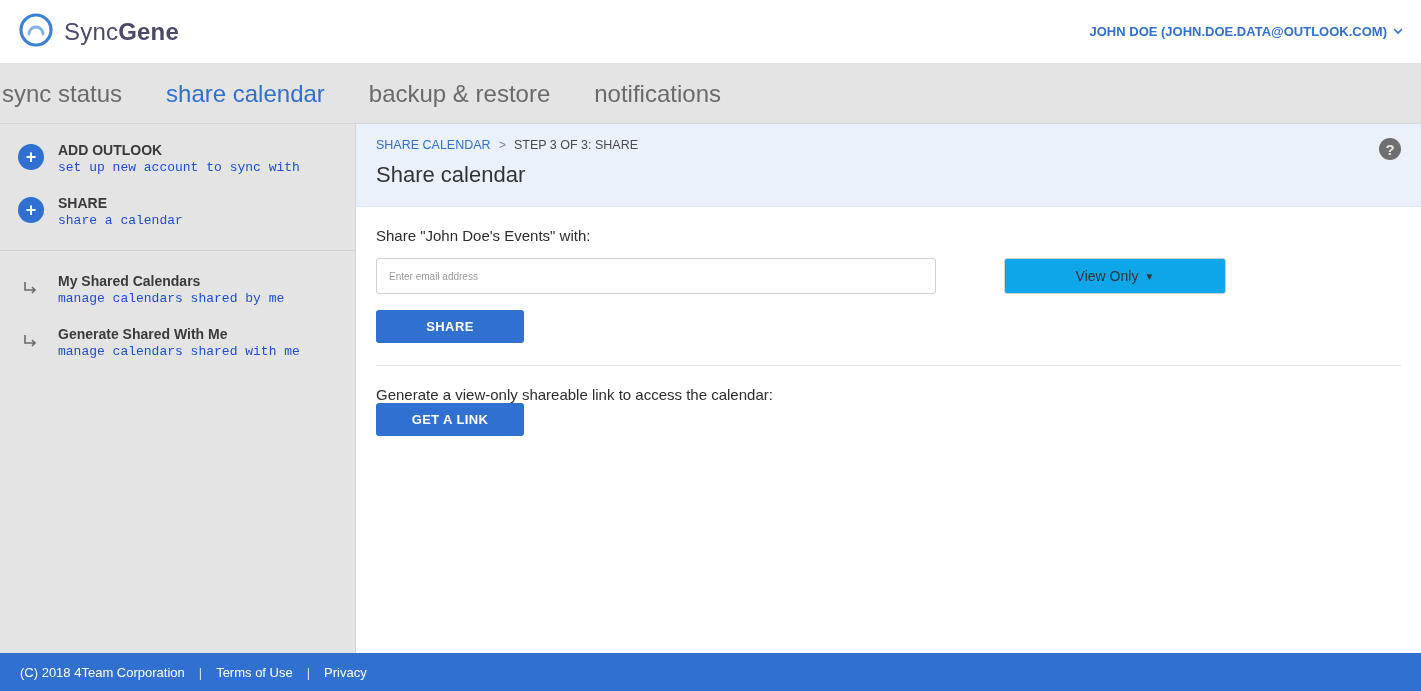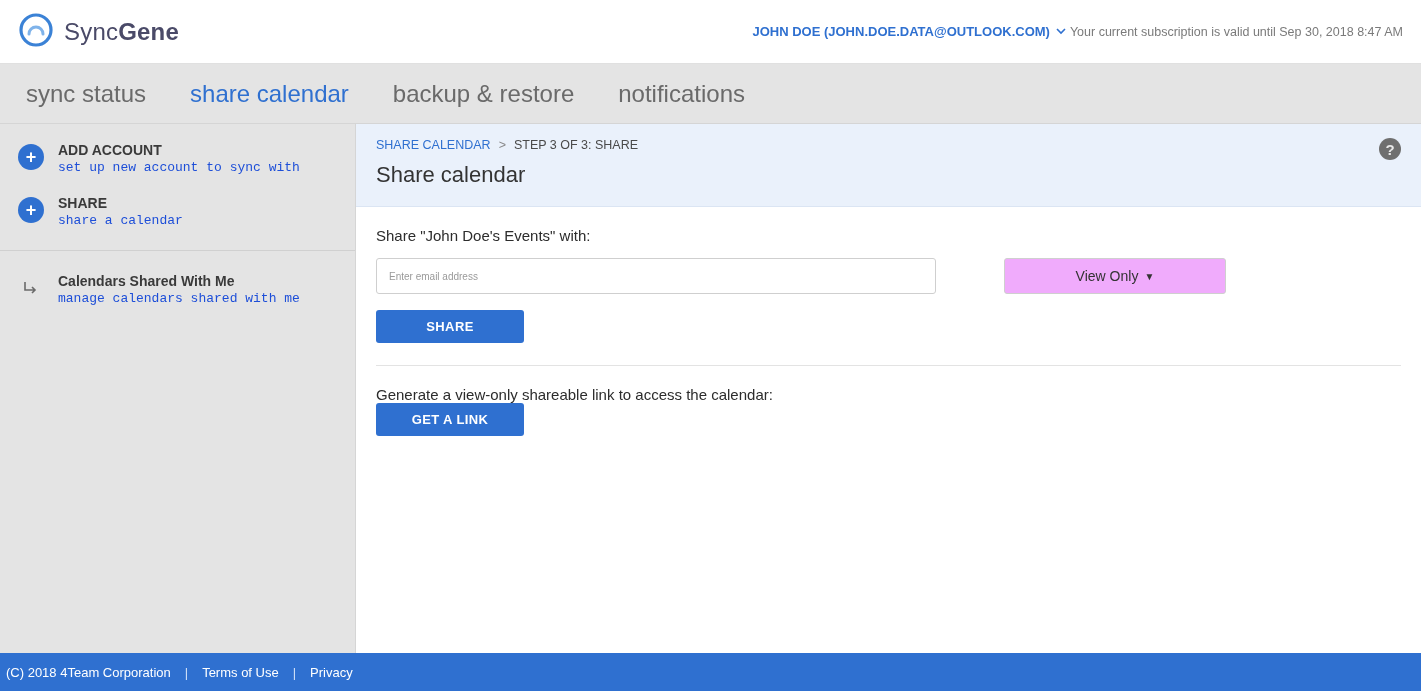--- a/index.html
+++ b/index.html
@@ -59,21 +59,21 @@
     font-size: 12.5px;
   }
 
   
   .nav-tabs {
     background: #e4e4e4;
     height: 60px;
     display: flex;
     align-items: center;
     gap: 44px;
-    padding: 0 26px;
+    padding: 0 2px;
     border-bottom: 1px solid #d5d5d5;
   }
   .nav-tab {
     font-size: 24px;
     font-weight: 400;
     color: #6a6a6a;
     cursor: pointer;
     white-space: nowrap;
   }
   .nav-tab.active { color: #2f70d0; }
@@ -188,21 +188,21 @@
     font-size: 10px;
     color: #333;
     outline: none;
   }
   .email-input::placeholder { color: #9a9a9a; }
   .perm-select {
     width: 232px;
     height: 36px;
     border: 1px solid #cfcfcf;
     border-radius: 3px;
-    background: #f0abfc;
+    background: #0ea5e9;
     display: flex;
     align-items: center;
     justify-content: center;
     gap: 6px;
     font-size: 14px;
     color: #333;
     margin-left: auto;
     cursor: pointer;
     position: relative;
   }
@@ -234,21 +234,21 @@
   }
   .right-gap { margin-left: 410px; } 
 
   
   .footer {
     background: #2f70d0;
     color: #fff;
     height: 38px;
     display: flex;
     align-items: center;
-    padding: 0 6px;
+    padding: 0 20px;
     font-size: 13px;
     gap: 14px;
   }
   .footer .sep { color: #cfe0f7; }
   .footer a { color: #fff; text-decoration: none; cursor: pointer; }
 
 </style>
 </head>
 <body>
 
@@ -266,41 +266,40 @@
   </div>
   <div class="header-user">
     <div class="user-line">
       <span>JOHN DOE (JOHN.DOE.DATA@OUTLOOK.COM)</span>
       <span class="chev">
         <svg width="10" height="10" viewBox="0 0 10 10">
             <path d="M1 3 L5 7 L9 3" fill="none" stroke="#2f70d0" stroke-width="1.6"></path>
           </svg>
       </span>
     </div>
-    <div class="sub-line">Your current subscription is valid until Sep 30, 2018 8:47 AM</div>
   </div>
 </div>
 
 <div class="nav-tabs">
   <div class="nav-tab">sync status</div>
   <div class="nav-tab active">share calendar</div>
   <div class="nav-tab">backup &amp; restore</div>
   <div class="nav-tab">notifications</div>
 </div>
 
 <div class="body">
 
   <div class="sidebar">
     <div class="side-group">
       <div class="side-item">
         <div class="icon-col">
             <div class="plus-circle">+</div>
           </div>
         <div class="text-col">
-          <div class="title">ADD ACCOUNT</div>
+          <div class="title">ADD OUTLOOK</div>
           <div class="sub">set up new account to sync with</div>
         </div>
       </div>
       <div class="side-item">
         <div class="icon-col">
             <div class="plus-circle">+</div>
           </div>
         <div class="text-col">
           <div class="title">SHARE</div>
           <div class="sub">share a calendar</div>
@@ -309,21 +308,32 @@
     </div>
     <div class="side-sep"></div>
     <div class="side-group">
       <div class="side-item">
         <div class="icon-col subarrow">
           <svg width="20" height="20" viewBox="0 0 20 20">
               <path d="M4 4 V12 H14 M11 9 L14 12 L11 15" fill="none" stroke="#6a6a6a" stroke-width="1.6"></path>
             </svg>
         </div>
         <div class="text-col">
-          <div class="title">Calendars Shared With Me</div>
+          <div class="title">My Shared Calendars</div>
+          <div class="sub">manage calendars shared by me</div>
+        </div>
+      </div>
+      <div class="side-item">
+        <div class="icon-col subarrow">
+          <svg width="20" height="20" viewBox="0 0 20 20">
+              <path d="M4 4 V12 H14 M11 9 L14 12 L11 15" fill="none" stroke="#6a6a6a" stroke-width="1.6"></path>
+            </svg>
+        </div>
+        <div class="text-col">
+          <div class="title">Generate Shared With Me</div>
           <div class="sub">manage calendars shared with me</div>
         </div>
       </div>
     </div>
   </div>
 
   <div class="main">
     <div class="main-header">
       <div class="breadcrumb">
         <span class="link">SHARE CALENDAR</span>

